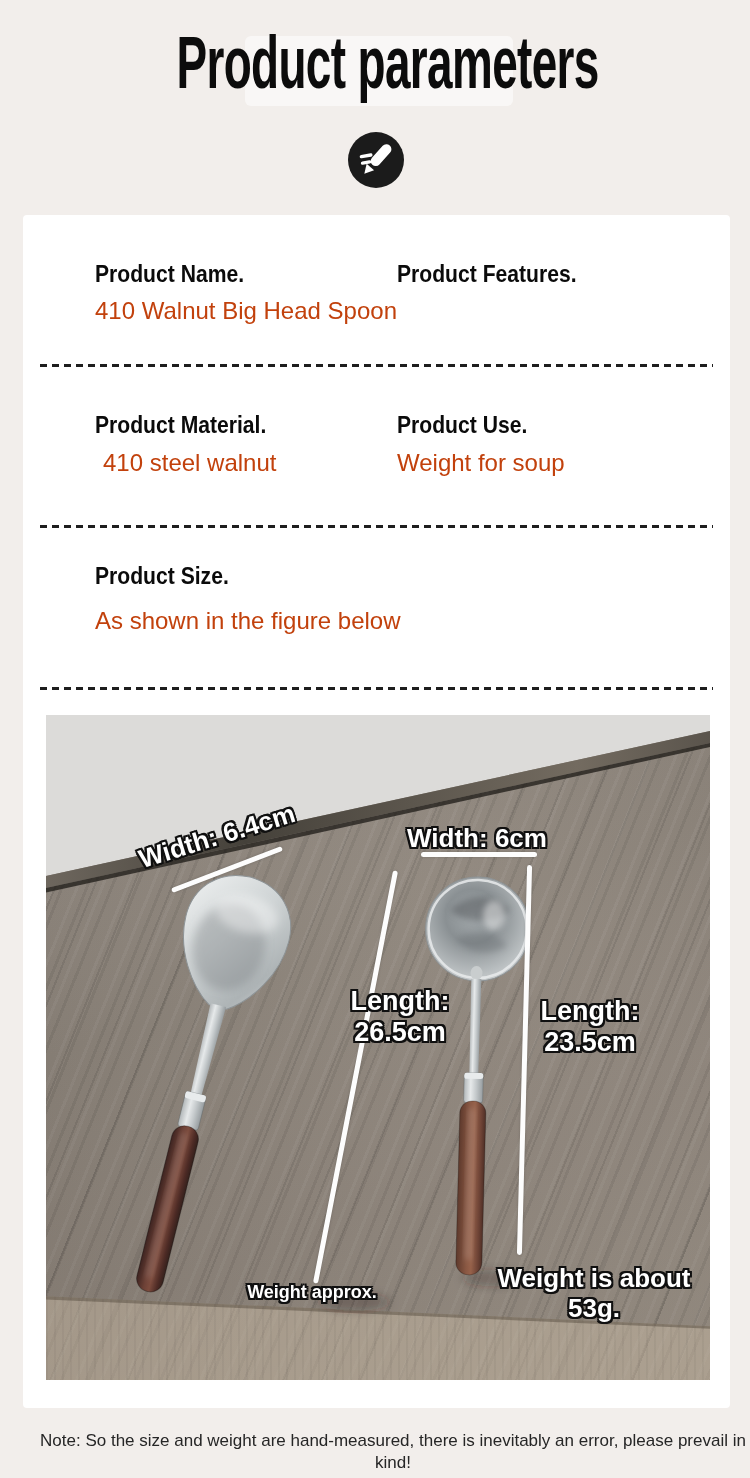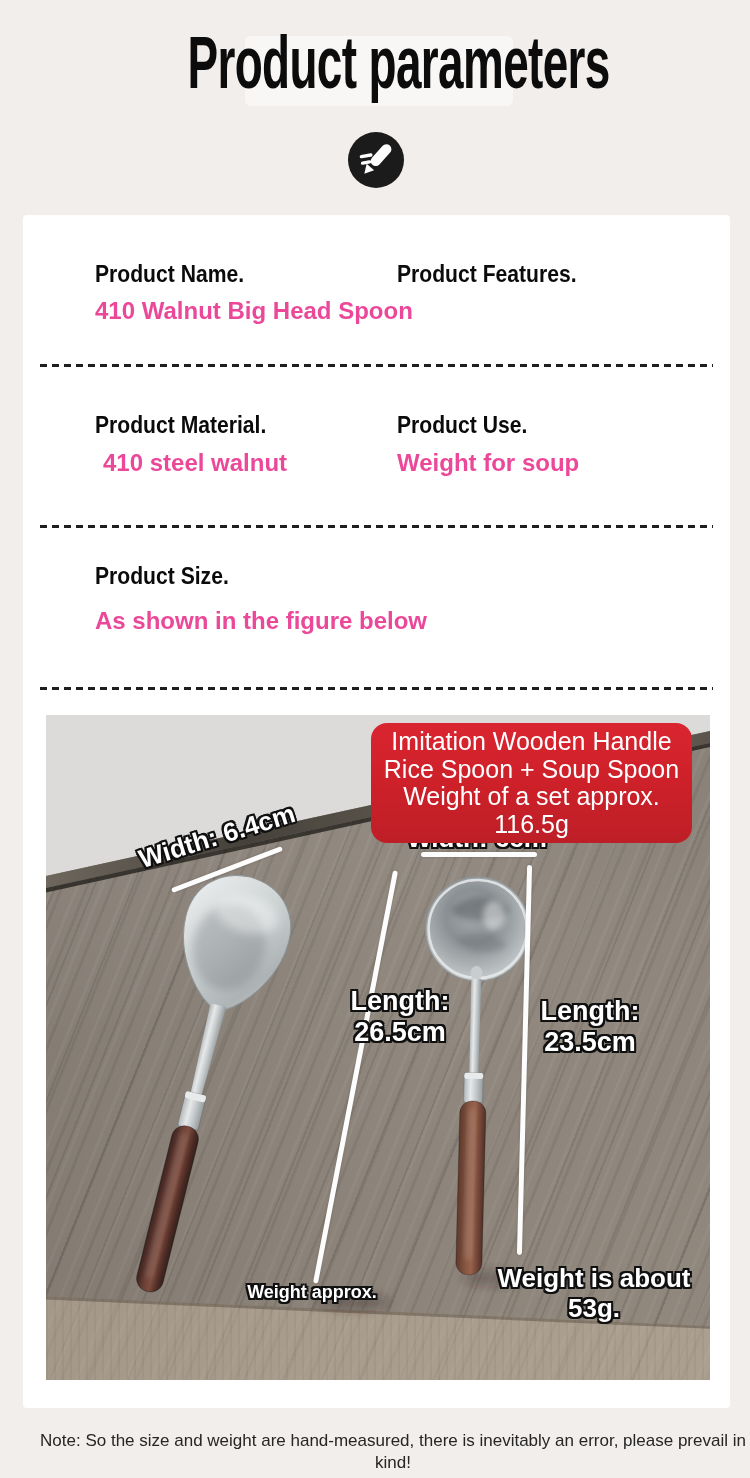--- a/index.html
+++ b/index.html
@@ -3,31 +3,31 @@
 <meta charset="utf-8">
 <style>
   html,body{margin:0;padding:0;background:#f2eeeb;}
   *{box-sizing:border-box;}
   .page{position:relative;width:750px;height:1478px;background:#f2eeeb;overflow:hidden;
         font-family:"Liberation Sans",sans-serif;}
 
   
   .title-watermark{position:absolute;left:245px;top:36px;width:268px;height:70px;
         background:rgba(255,255,255,0.55);border-radius:6px;}
-  .page-title{position:absolute;left:8px;right:0;top:22px;margin:0;text-align:center;
+  .page-title{position:absolute;left:8px;right:0;top:22px;margin:0;text-align:left;
         font-size:74px;line-height:82px;font-weight:800;color:#0c0c0c;letter-spacing:-1px;padding-left:39px;}
   .page-title span{display:inline-block;transform:scaleX(0.62);transform-origin:center;white-space:nowrap;}
   .icon-circle{position:absolute;left:347px;top:131px;width:58px;height:58px;}
 
   
   .card{position:absolute;left:23px;top:215px;width:707px;height:1193px;background:#ffffff;
         border-radius:4px;}
   .cell-label{position:absolute;font-size:24px;line-height:25px;font-weight:800;color:#0b0b0b;
         transform:scaleX(0.88);transform-origin:left center;white-space:nowrap;}
-  .cell-value{position:absolute;font-size:24px;line-height:28px;font-weight:700;color:#ec4899;
+  .cell-value{position:absolute;font-size:24px;line-height:28px;font-weight:400;color:#c2410c;
         white-space:nowrap;}
   .divider{position:absolute;left:17px;width:673px;height:3px;
         background:repeating-linear-gradient(90deg,#1e1e1e 0 7px,transparent 7px 12px);}
 
   
   .photo{position:absolute;left:23px;top:500px;width:664px;height:665px;overflow:hidden;
         background:
           radial-gradient(130% 95% at 62% 28%, rgba(255,255,255,0.05), rgba(0,0,0,0.14)),
           repeating-linear-gradient(112deg, rgba(255,255,255,0.05) 0 3px, rgba(0,0,0,0) 3px 9px,
               rgba(0,0,0,0.07) 9px 12px, rgba(0,0,0,0) 12px 23px),
@@ -200,22 +200,17 @@
       </div>
 
       <div class="mlabel" style="left:166px;top:562px;width:200px;font-size:18px;line-height:30px">
         <div>Weight approx.</div>
       </div>
       <div class="mlabel" style="left:448px;top:548px;width:200px;font-size:26px;line-height:30px">
         <div>Weight is about</div>
         <div>53g.</div>
       </div>
 
-      <div class="badge">
-        <div>Imitation Wooden Handle</div>
-        <div>Rice Spoon + Soup Spoon</div>
-        <div>Weight of a set approx. 116.5g</div>
-      </div>
     </div>
   </div>
 
   <div class="note">Note: So the size and weight are hand-measured, there is inevitably an error, please prevail in kind!</div>
 </div>
 
 </body></html>

